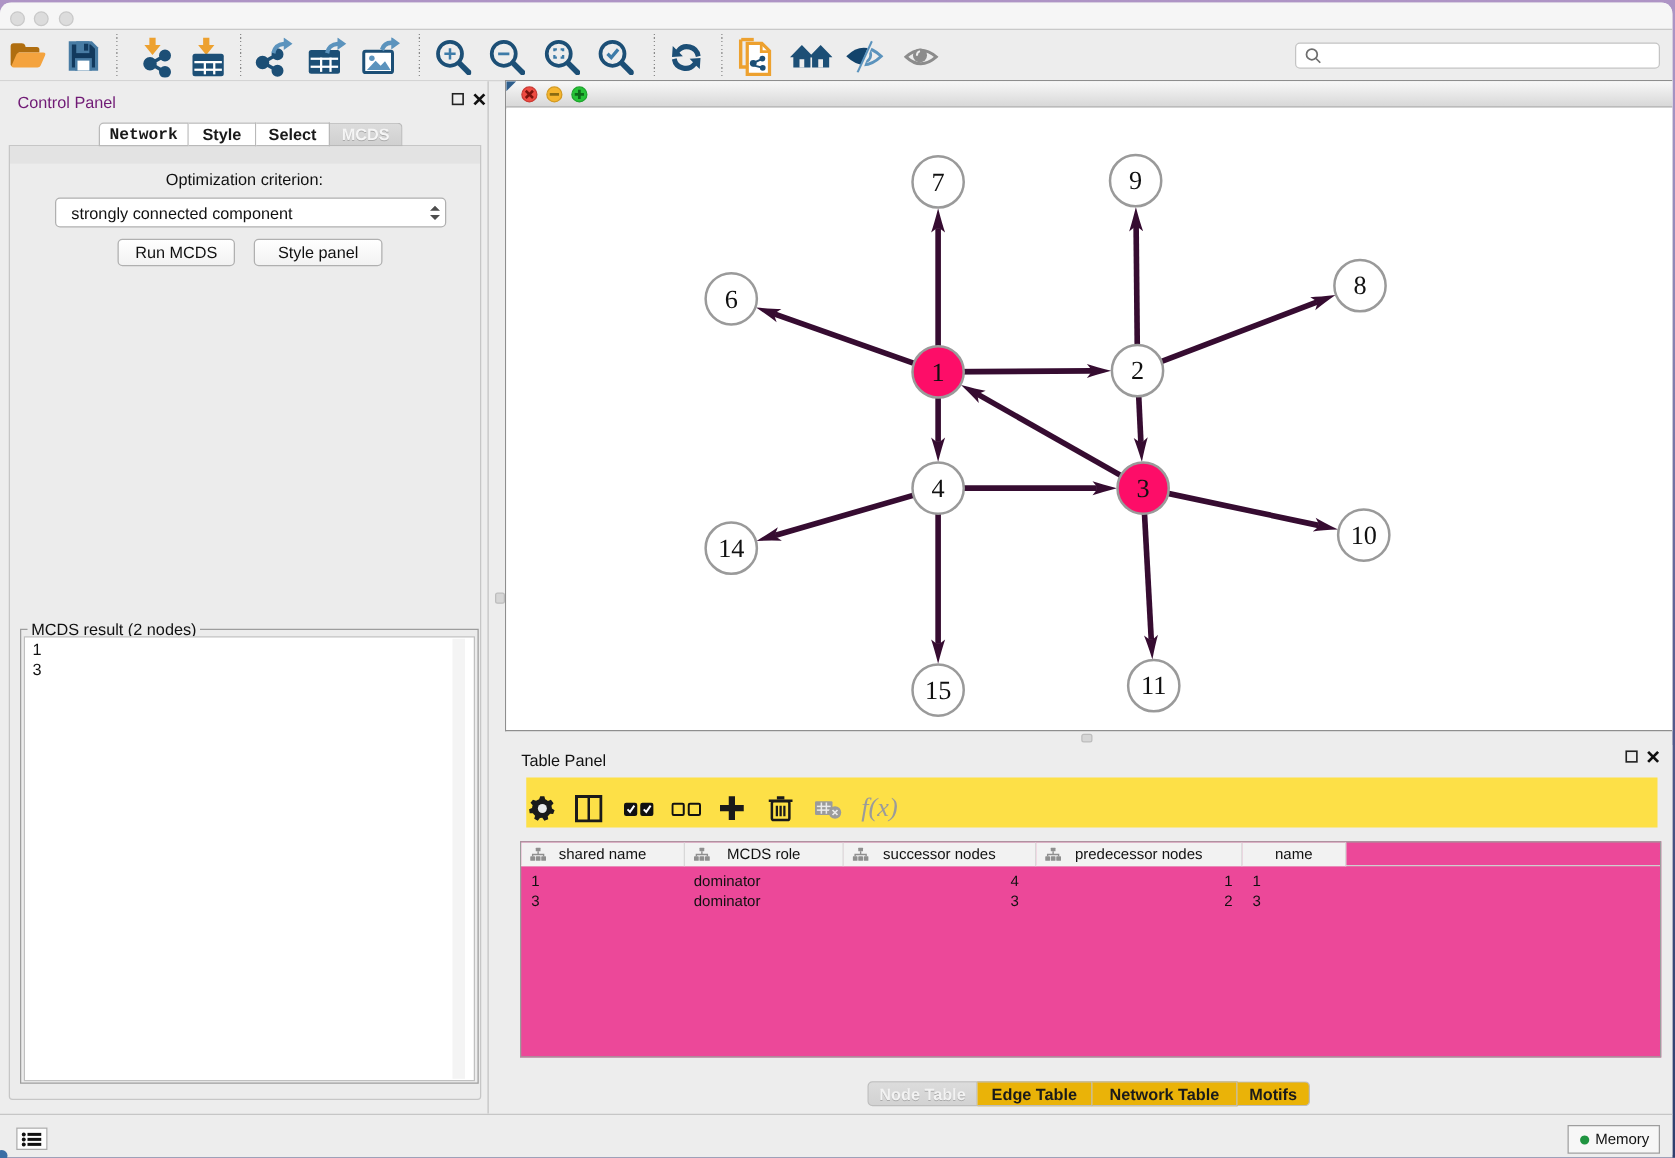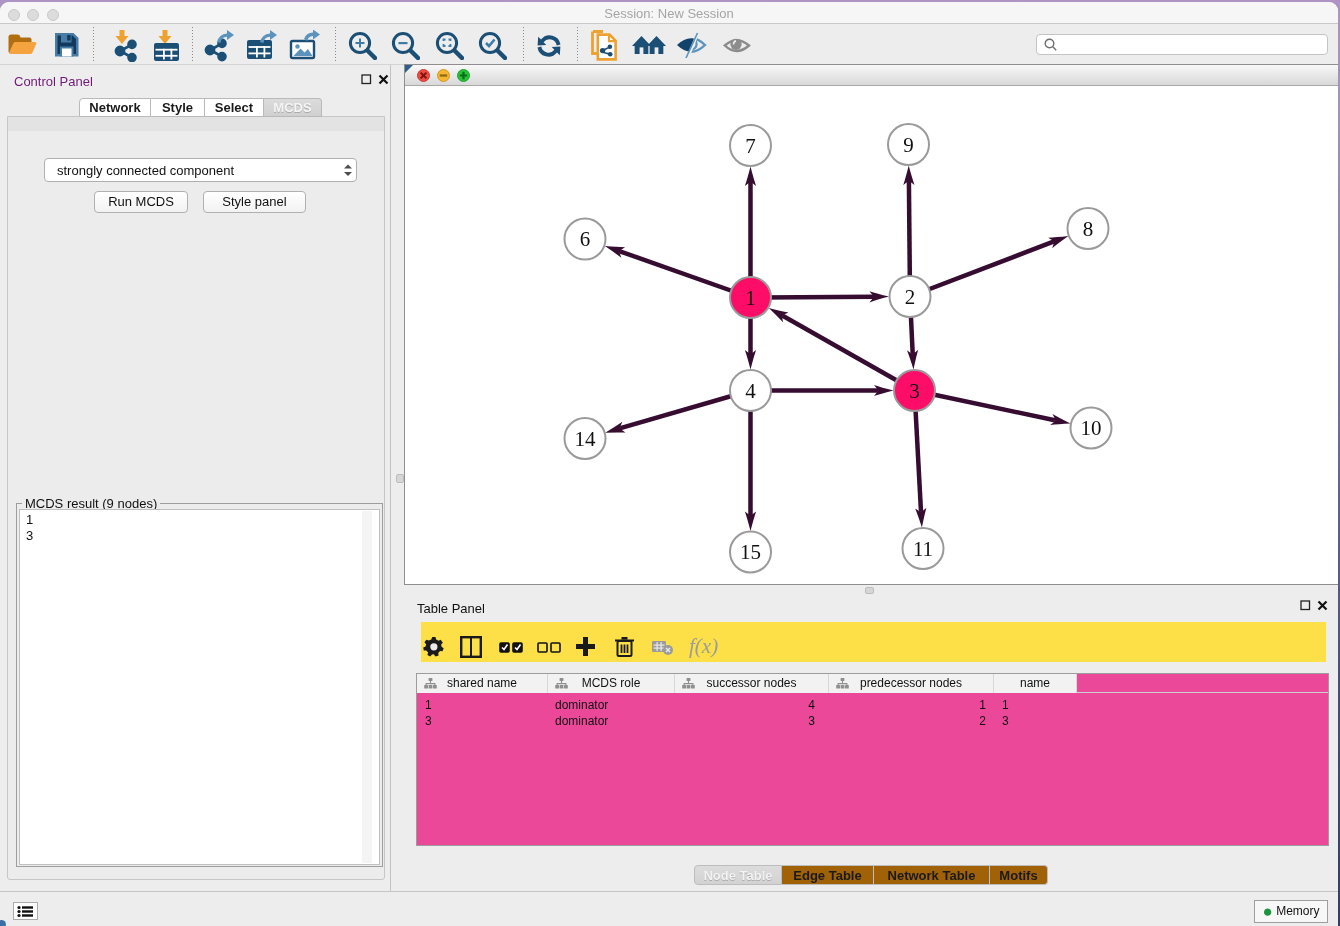--- a/index.html
+++ b/index.html
@@ -11,21 +11,21 @@
 #toolbar { position:absolute; left:0; top:21px; width:1338px; height:42px; background:#ededed; border-top:1px solid #c9c9c9; border-bottom:1px solid #d4d4d4; }
 .sep { position:absolute; top:3px; height:35px; width:1px; background-image:repeating-linear-gradient(#8a8a8a 0 1px, transparent 1px 3px); }
 .ticon { position:absolute; top:0; }
 #searchbox { position:absolute; left:1036px; top:10px; width:292px; height:21px; background:#fff; border:1px solid #c4c4c4; border-radius:4px; }
 
 #cp { position:absolute; left:0; top:63px; width:391px; height:826px; background:#ededed; border-right:1px solid #c2c2c2; }
 #cp-title { position:absolute; left:14px; top:9px; font-size:13px; color:#701a75; }
 .winbtn { position:absolute; top:7px; font-size:12px; color:#111; }
 .tabbar { position:absolute; z-index:5; display:flex; }
 .tab { height:19px; line-height:17px; font-size:13px; font-weight:700; text-align:center; background:#fff; border:1px solid #b9b9b9; border-left:none; color:#1a1a1a; }
-.tab.first { border-left:1px solid #b9b9b9; border-radius:4px 0 0 0; }
+.tab.first { border-left:1px solid #b9b9b9; border-radius:4px 0 0 0;font-family:Liberation Mono, monospace; }
 .tab.sel { background:linear-gradient(#dcdcdc,#d0d0d0); color:#f5f5f5; text-shadow:0 1px 0 #aaa; border-radius:0 4px 0 0; }
 #cp-content { position:absolute; left:7px; top:51px; width:378px; height:764px; background:#ececec; border:1px solid #c6c6c6; border-radius:0 0 3px 3px; }
 #cp-content:before { content:""; position:absolute; left:0; top:0; width:100%; height:14px; background:#e3e3e3; }
 .btn { position:absolute; background:linear-gradient(#ffffff,#f2f2f2); border:1px solid #b0b0b0; border-radius:4px; font-size:13px; color:#111; text-align:center; }
 select.combo { position:absolute; appearance:none; background:#fff; border:1px solid #b0b0b0; border-radius:4px; font-size:13px; color:#111; font-family:"Liberation Sans",sans-serif; padding-left:12px; }
 .updown { position:absolute; pointer-events:none; }
 #mcds { position:absolute; left:16px; top:438px; width:367px; height:364px; border:1px solid #9d9d9d; }
 #mcds-legend { position:absolute; left:5px; top:-8px; background:#ececec; font-size:13px; color:#111; padding:0 3px; }
 #mcds-text { position:absolute; left:2px; top:5px; width:361px; height:356px; background:#fff; border:1px solid #c0c0c0; font-size:13px; color:#111; padding:2px 0 0 6px; line-height:16px; }
 #mcds-sb { position:absolute; right:7px; top:1px; width:10px; height:352px; background:#f4f4f4; }
@@ -36,34 +36,33 @@
 .light { position:absolute; top:4px; width:13px; height:13px; border-radius:50%; }
 #nw-canvas { position:absolute; left:0; top:22px; width:932px; height:497px; background:#fff; overflow:hidden; }
 
 #tp { position:absolute; left:392px; top:594px; width:946px; height:295px; background:#ededed; }
 #tp-title { position:absolute; left:25px; top:5px; font-size:13px; color:#111; }
 #tp-toolbar { position:absolute; left:29px; top:26px; width:905px; height:40px; background:#fde047; }
 #tbl { position:absolute; left:24px; top:77px; width:913px; height:173px; background:#ec4899; border:1px solid #9c9c9c; }
 #tbl-head { position:absolute; left:0; top:0; width:100%; height:19px; border-bottom:1px solid #cfcfcf; font-size:12px; color:#111; }
 .th { position:absolute; top:0; height:19px; background:#f2f2f2; border-right:1px solid #d8d8d8; text-align:center; line-height:19px; }
 .td { position:absolute; font-size:12px; color:#111; height:16px; line-height:16px; }
-.bt { height:20px; line-height:19px; font-size:13px; font-weight:700; text-align:center; background:#a16207; border:1px solid #bdbdbd; border-left:none; color:#1a1a1a; }
+.bt { height:20px; line-height:19px; font-size:13px; font-weight:700; text-align:center; background:#eab308; border:1px solid #bdbdbd; border-left:none; color:#1a1a1a; }
 
 #status { position:absolute; left:0; top:889px; width:1338px; height:33px; background:#ededed; border-top:1px solid #c6c6c6; }
 #listbtn { position:absolute; left:13px; top:10px; width:25px; height:18px; background:#fdfdfd; border:1px solid #ababab; }
 #membtn { position:absolute; left:1254px; top:8px; width:74px; height:23px; background:#f7f7f7; border:1px solid #9e9e9e; font-size:12px; color:#111; text-align:center; line-height:21px; }
 .handle { position:absolute; background:#d6d6d6; border:1px solid #bdbdbd; border-radius:2px; }
 </style></head>
 <body>
 <div id="app">
   <div id="titlebar">
     <div class="tl" style="left:8px"></div>
     <div class="tl" style="left:27px"></div>
     <div class="tl" style="left:47px"></div>
-    <div id="titletext">Session: New Session</div>
   </div>
   <div id="toolbar">
     <svg class="ticon" style="left:7px;top:9px" width="36" height="28" viewBox="0 0 36 28">
 <path d="M1.5 19 L1.5 4 Q1.5 1.5 4 1.5 L10.5 1.5 Q12.5 1.5 13 3 L13.5 4.5 L22.5 4.5 Q24.5 4.5 24.5 6.5 L24.5 9 L8 9 L3 20.5 Z" fill="#b06e10"></path>
 <path d="M4 21 Q1.6 21 2.6 18.6 L6.2 10.4 Q6.9 8.9 8.7 8.9 L27.5 8.9 Q30 8.9 29 11.3 L25.5 19.4 Q24.8 21 23 21 Z" fill="#f4a33e"></path>
 </svg>
     <svg class="ticon" style="left:54px;top:8px" width="29" height="29" viewBox="0 0 29 29">
 <path d="M1 1 L19.5 1 L24.5 6 L24.5 24.5 L1 24.5 Z" fill="#487ca4"></path>
 <path d="M3.5 3.5 L18.5 3.5 L22 7 L22 22 L3.5 22 Z" fill="#11395d"></path>
 <rect x="7" y="1" width="10.5" height="9.5" fill="#487ca4"></rect>
@@ -196,30 +195,31 @@
     <div class="winbtn" style="left:378px;top:9px"><svg width="11" height="11" viewBox="0 0 11 11">
           <path d="M1.5 1.5 L9.5 9.5 M9.5 1.5 L1.5 9.5" stroke="#111" stroke-width="2.2"></path>
         </svg></div>
     <div class="tabbar" style="left:79px; top:33px;">
       <div class="tab first" style="width:72px">Network</div>
         <div class="tab" style="width:54px">Style</div>
         <div class="tab" style="width:59px">Select</div>
         <div class="tab sel" style="width:58px">MCDS</div>
     </div>
     <div id="cp-content"></div>
+    <div class="abs" style="left:0;top:71px;width:391px;text-align:center;font-size:13px;color:#111">Optimization criterion:</div>
     <select class="combo" style="left:44px;top:93px;width:313px;height:24px;">
       <option>strongly connected component</option>
     </select>
     <svg class="updown" style="left:343px;top:99px" width="10" height="13" viewBox="0 0 10 13">
         <path d="M1 4.6 L5 0.6 L9 4.6 Z M1 8 L5 12 L9 8 Z" fill="#4d4d4d"></path>
       </svg>
     <div class="btn" style="left:94px;top:126px;width:94px;height:22px;line-height:20px;">Run MCDS</div>
     <div class="btn" style="left:203px;top:126px;width:103px;height:22px;line-height:20px;">Style panel</div>
     <div id="mcds">
-        <div id="mcds-legend">MCDS result (9 nodes)</div>
+        <div id="mcds-legend">MCDS result (2 nodes)</div>
       <div id="mcds-text">1<br>3<div id="mcds-sb"></div></div>
     </div>
   </div>
   <div class="handle" style="left:396px;top:472px;width:8px;height:9px"></div>
   <div class="handle" style="left:865px;top:585px;width:9px;height:7px"></div>
   <div id="nw">
     <div id="nw-title">
         <svg width="8" height="8" viewBox="0 0 8 8" style="position:absolute;left:0;top:0">
           <path d="M0 0 L8 0 L0 8 Z" fill="#2e5e8c"></path>
         </svg>

